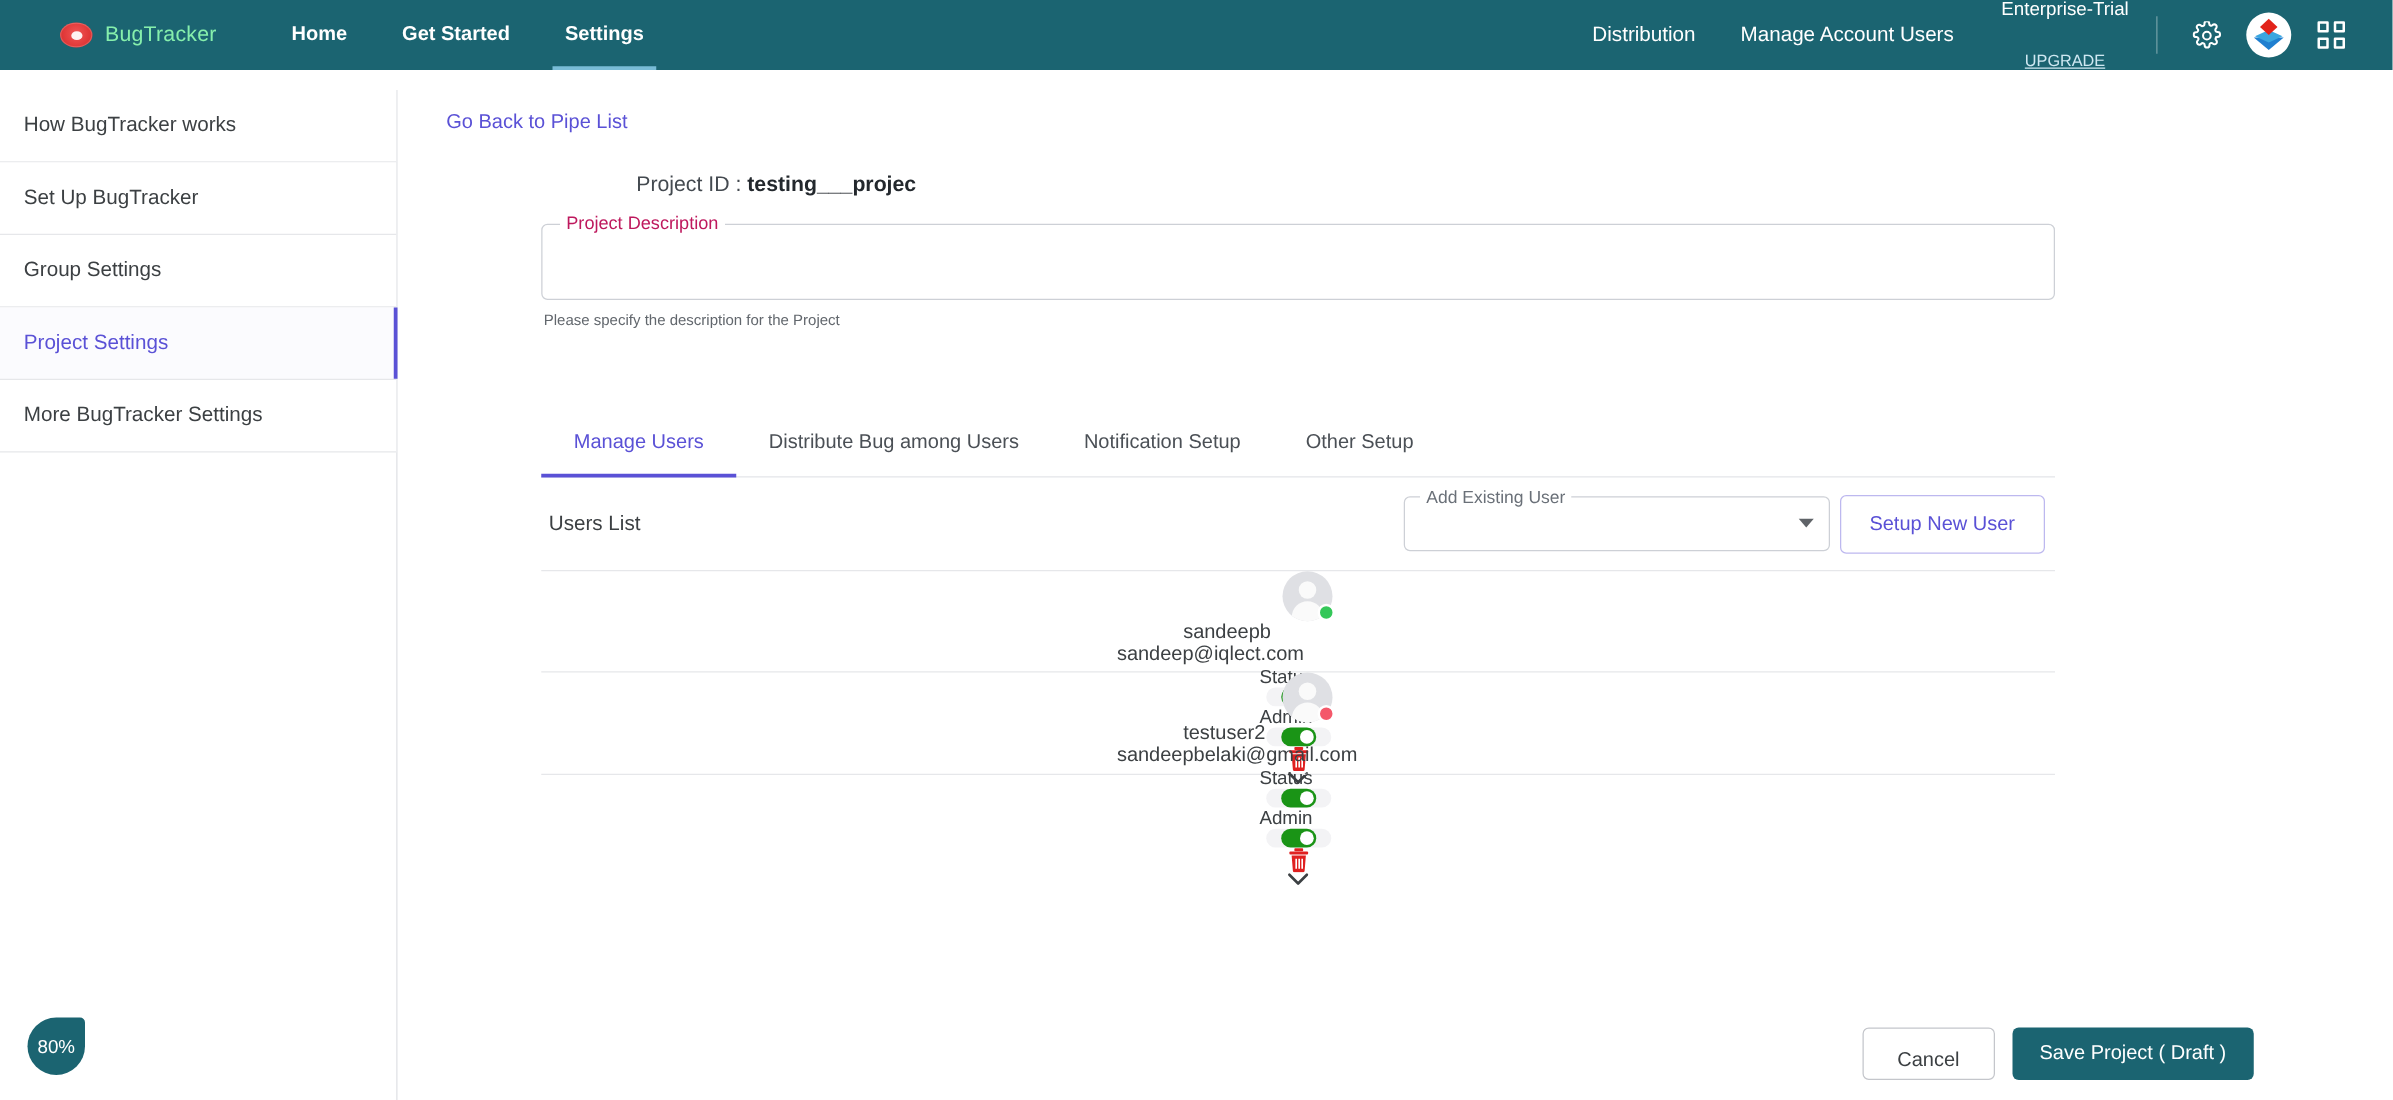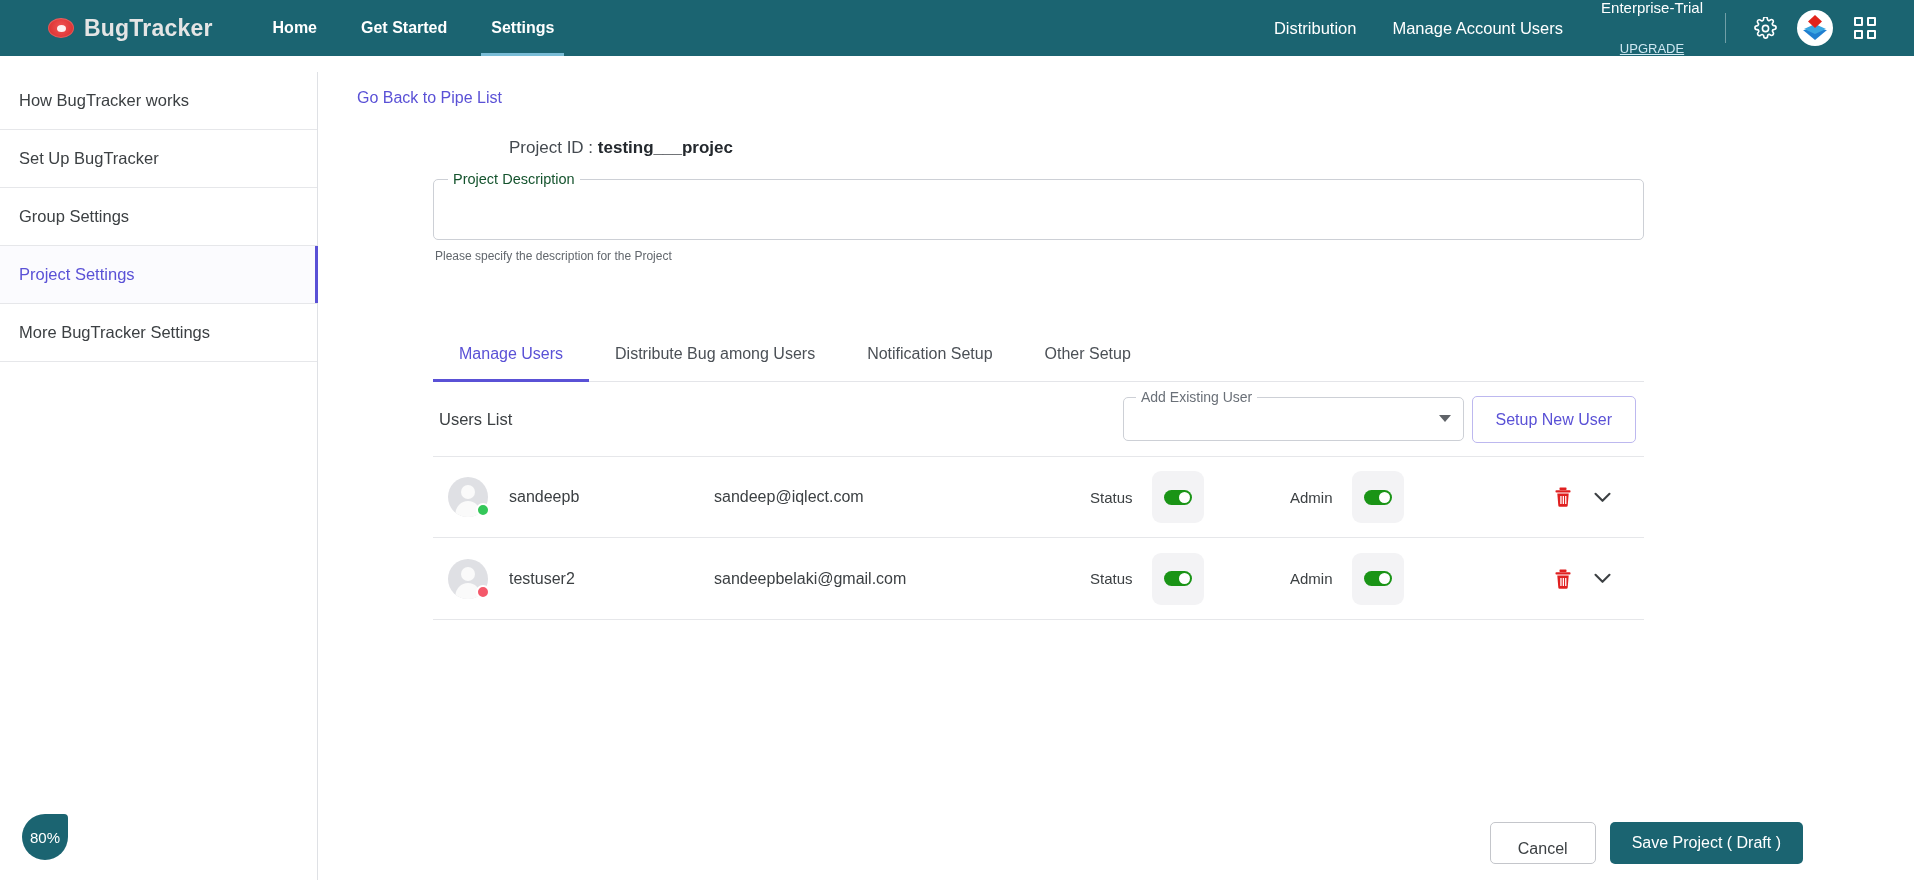--- a/index.html
+++ b/index.html
@@ -36,24 +36,24 @@
     display: flex; align-items: center; justify-content: center;
     box-shadow: inset 0 0 0 1px rgba(255,255,255,0.18);
   }
   .brand-logo-inner {
     width: 9px; height: 7px;
     border-radius: 50%;
     background: #ffffff;
     opacity: .92;
   }
   .brand-name {
-    font-size: 23px;
-    font-weight: 700;
+    font-size: 17px;
+    font-weight: 400;
     letter-spacing: .2px;
-    color: #e5e5e5;
+    color: #86efac;
   }
   .nav-left {
     display: flex;
     align-items: center;
     height: 56px;
     margin-left: 38px;
     gap: 0;
   }
   .nav-item {
     position: relative;
@@ -193,21 +193,21 @@
     height: 61px;
     border: 1px solid #cdd0d6;
     border-radius: 5px;
   }
   .field-legend {
     position: absolute;
     top: -9px; left: 14px;
     background: #ffffff;
     padding: 0 5px;
     font-size: 14.5px;
-    color: #14532d;
+    color: #be185d;
   }
   .field-input {
     width: 100%; height: 100%;
     border: 0; outline: 0;
     background: transparent;
     padding: 12px 14px;
     font-family: "Liberation Sans", sans-serif;
     font-size: 15px;
     color: #23282d;
     resize: none;
@@ -309,20 +309,21 @@
   }
 
   
   .user-rows { margin-left: 18px; width: 1211px; }
   .user-row {
     position: relative;
     height: 82px;
     display: flex;
     align-items: center;
     border-bottom: 1px solid #e6e7ea;
+    flex-direction: column;
   }
   .user-row:first-child { border-top: 1px solid #e6e7ea; }
   .avatar-wrap { position: relative; margin-left: 15px; width: 40px; height: 40px; }
   .avatar-circle {
     width: 40px; height: 40px;
     border-radius: 50%;
     background: #dfe0e4;
     overflow: hidden;
     position: relative;
   }

